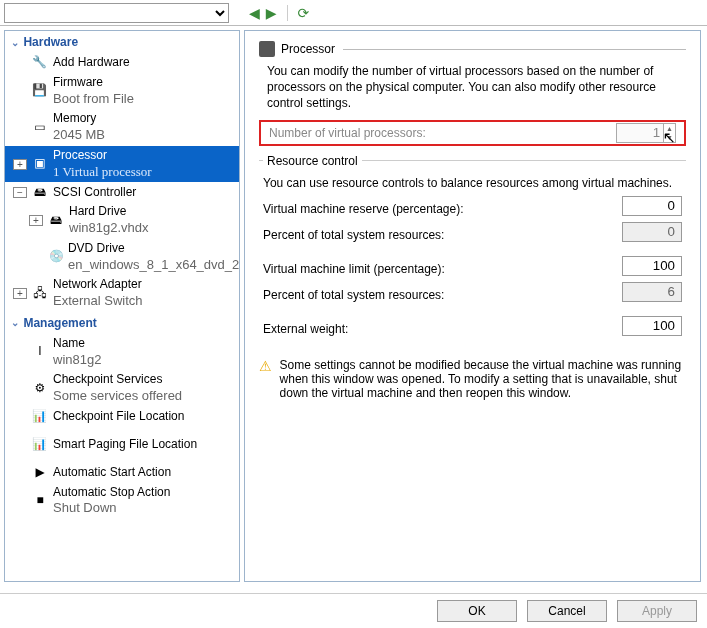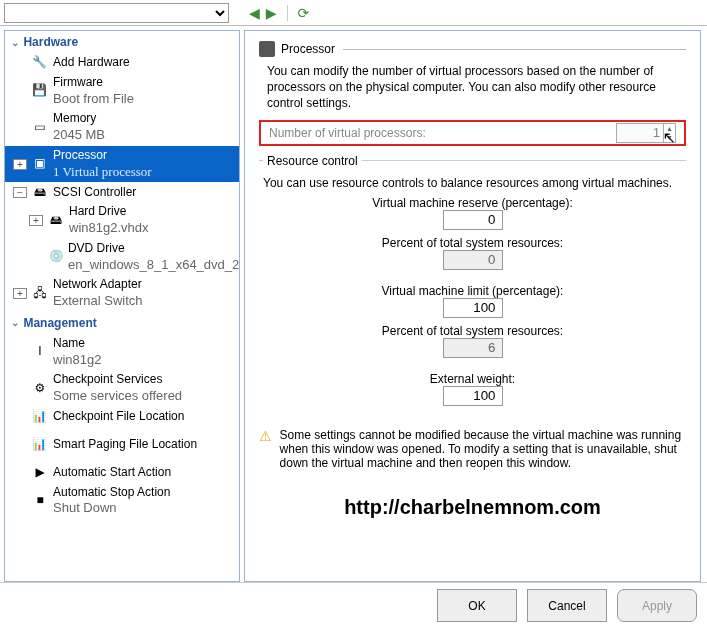--- a/index.html
+++ b/index.html
@@ -86,35 +86,35 @@
     .spin input{ width:48px; height:20px; text-align:right; padding-right:3px; border:1px solid #aaa; color:#888;}
     .spin .updn{ display:flex; flex-direction:column; border:1px solid #aaa; border-left:none; height:20px;}
     .spin .updn span{ font-size:7px; line-height:9px; padding:0 2px; color:#666;}
     .cursor-arrow{ position:absolute; right:8px; top:6px; font-size:16px;}
     fieldset.group {
       border:1px solid #ccc; border-left:none; border-right:none; border-bottom:none;
       padding: 8px 4px 4px 4px;
       margin-top:0;
     }
     fieldset.group legend{ padding:0 4px; color:#000;}
-    .row { display:flex; align-items:center; margin: 6px 0; flex-direction: column;}
+    .row { display:flex; align-items:flex-end; margin: 6px 0;}
     .row label{ flex:1;}
     .row input{ width:60px; height:20px; text-align:right; padding-right:6px; border:1px solid #999;}
     .row input[disabled]{ background:#eee; color:#666;}
     .warn-row { display:flex; align-items:flex-start; gap:8px; margin-top:12px;}
     .warn-icon{ color:#e8a800; font-size:14px;}
     .watermark{ font-size:20px; font-weight:bold; text-align:center; margin-top:26px; font-family: "Segoe UI", sans-serif;}
     
     .footer {
       display:flex; justify-content:flex-end; gap:10px;
       padding: 6px 10px; border-top:1px solid #ccc;
       position:absolute; bottom:0; left:0; right:0; background:#fff;
     }
-    .footer button{ width:80px; height:33px; font-size:12px; background:#eee; border:1px solid #999;}
-    .footer button[disabled]{ color:#999;border-radius:7px; }
+    .footer button{ width:80px; height:22px; font-size:12px; background:#eee; border:1px solid #999;}
+    .footer button[disabled]{ color:#999; }
   </style>
 </head>
 <body>
 
 <div class="topbar">
   <select>
     <option></option>
   </select>
   <div class="nav-icons">
     <span>◀</span>
@@ -267,21 +267,20 @@
         <label>External weight:</label>
         <input value="100" style="">
       </div>
     </fieldset>
 
     <div class="warn-row">
       <span class="warn-icon">⚠</span>
       <span>Some settings cannot be modified because the virtual machine was running when this window was opened. To modify a setting that is unavailable, shut down the virtual machine and then reopen this window.</span>
     </div>
 
-    <div class="watermark">http://charbelnemnom.com</div>
   </div>
 </div>
 
 <div class="footer">
   <button>OK</button>
   <button>Cancel</button>
   <button disabled="">Apply</button>
 </div>
 
 </body></html>

